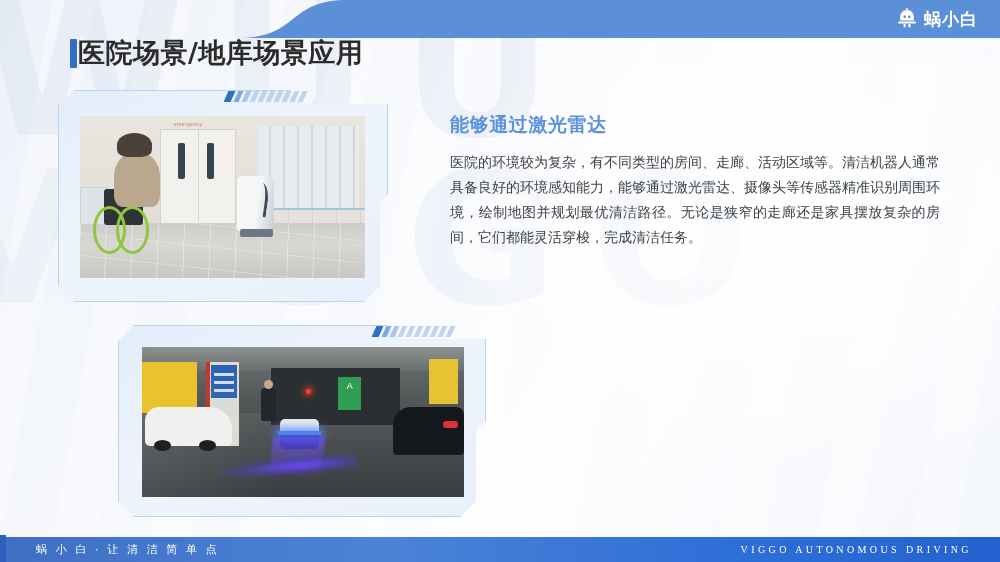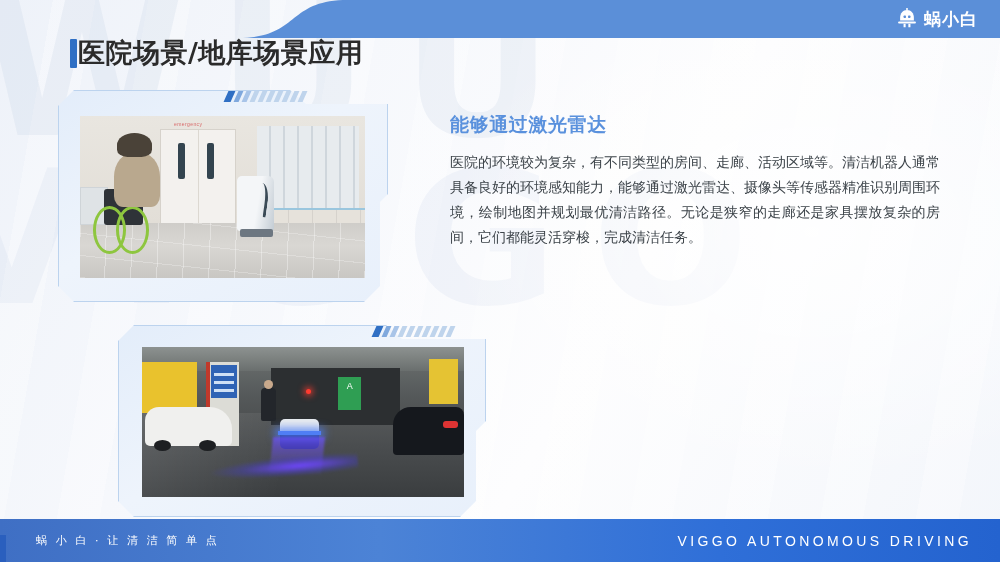--- a/index.html
+++ b/index.html
@@ -181,31 +181,31 @@
   }
   .sec-body{
     font-size:14px;line-height:25px;color:#3c4349;margin:0;text-align:justify;
     font-family:Liberation Serif, serif;
   }
   #text-hospital{ left:450px;top:112px;width:490px; }
   #text-garage{ left:518px;top:355px;width:452px; }
 
   
   .footer{
-    position:absolute;left:0;bottom:0;width:1000px;height:43px;z-index:9;
+    position:absolute;left:0;bottom:0;width:1000px;height:25px;z-index:9;
     background:linear-gradient(90deg,#3f6fc4 0%,#4c83d6 38%,#2f6fd8 72%,#2463cf 100%);
     display:flex;align-items:center;justify-content:space-between;
   }
   .footer-left{
     margin-left:36px;color:#ffffff;font-size:11px;letter-spacing:2.6px;
     font-family:"DejaVu Sans",sans-serif;
   }
   .footer-right{
-    margin-right:28px;color:#ffffff;font-size:14px;letter-spacing:3.4px;
-    font-family:Liberation Sans, sans-serif;
+    margin-right:28px;color:#ffffff;font-size:10px;letter-spacing:3.4px;
+    font-family:Liberation Serif, serif;
   }
   .footer-cap{position:absolute;left:0;bottom:0;width:6px;height:27px;background:#2a5fbe;}
 </style>
 </head>
 <body>
 
 <div class="slide">
 
   <div class="bg-streaks"></div>
   <div class="watermark">WUU</div>

